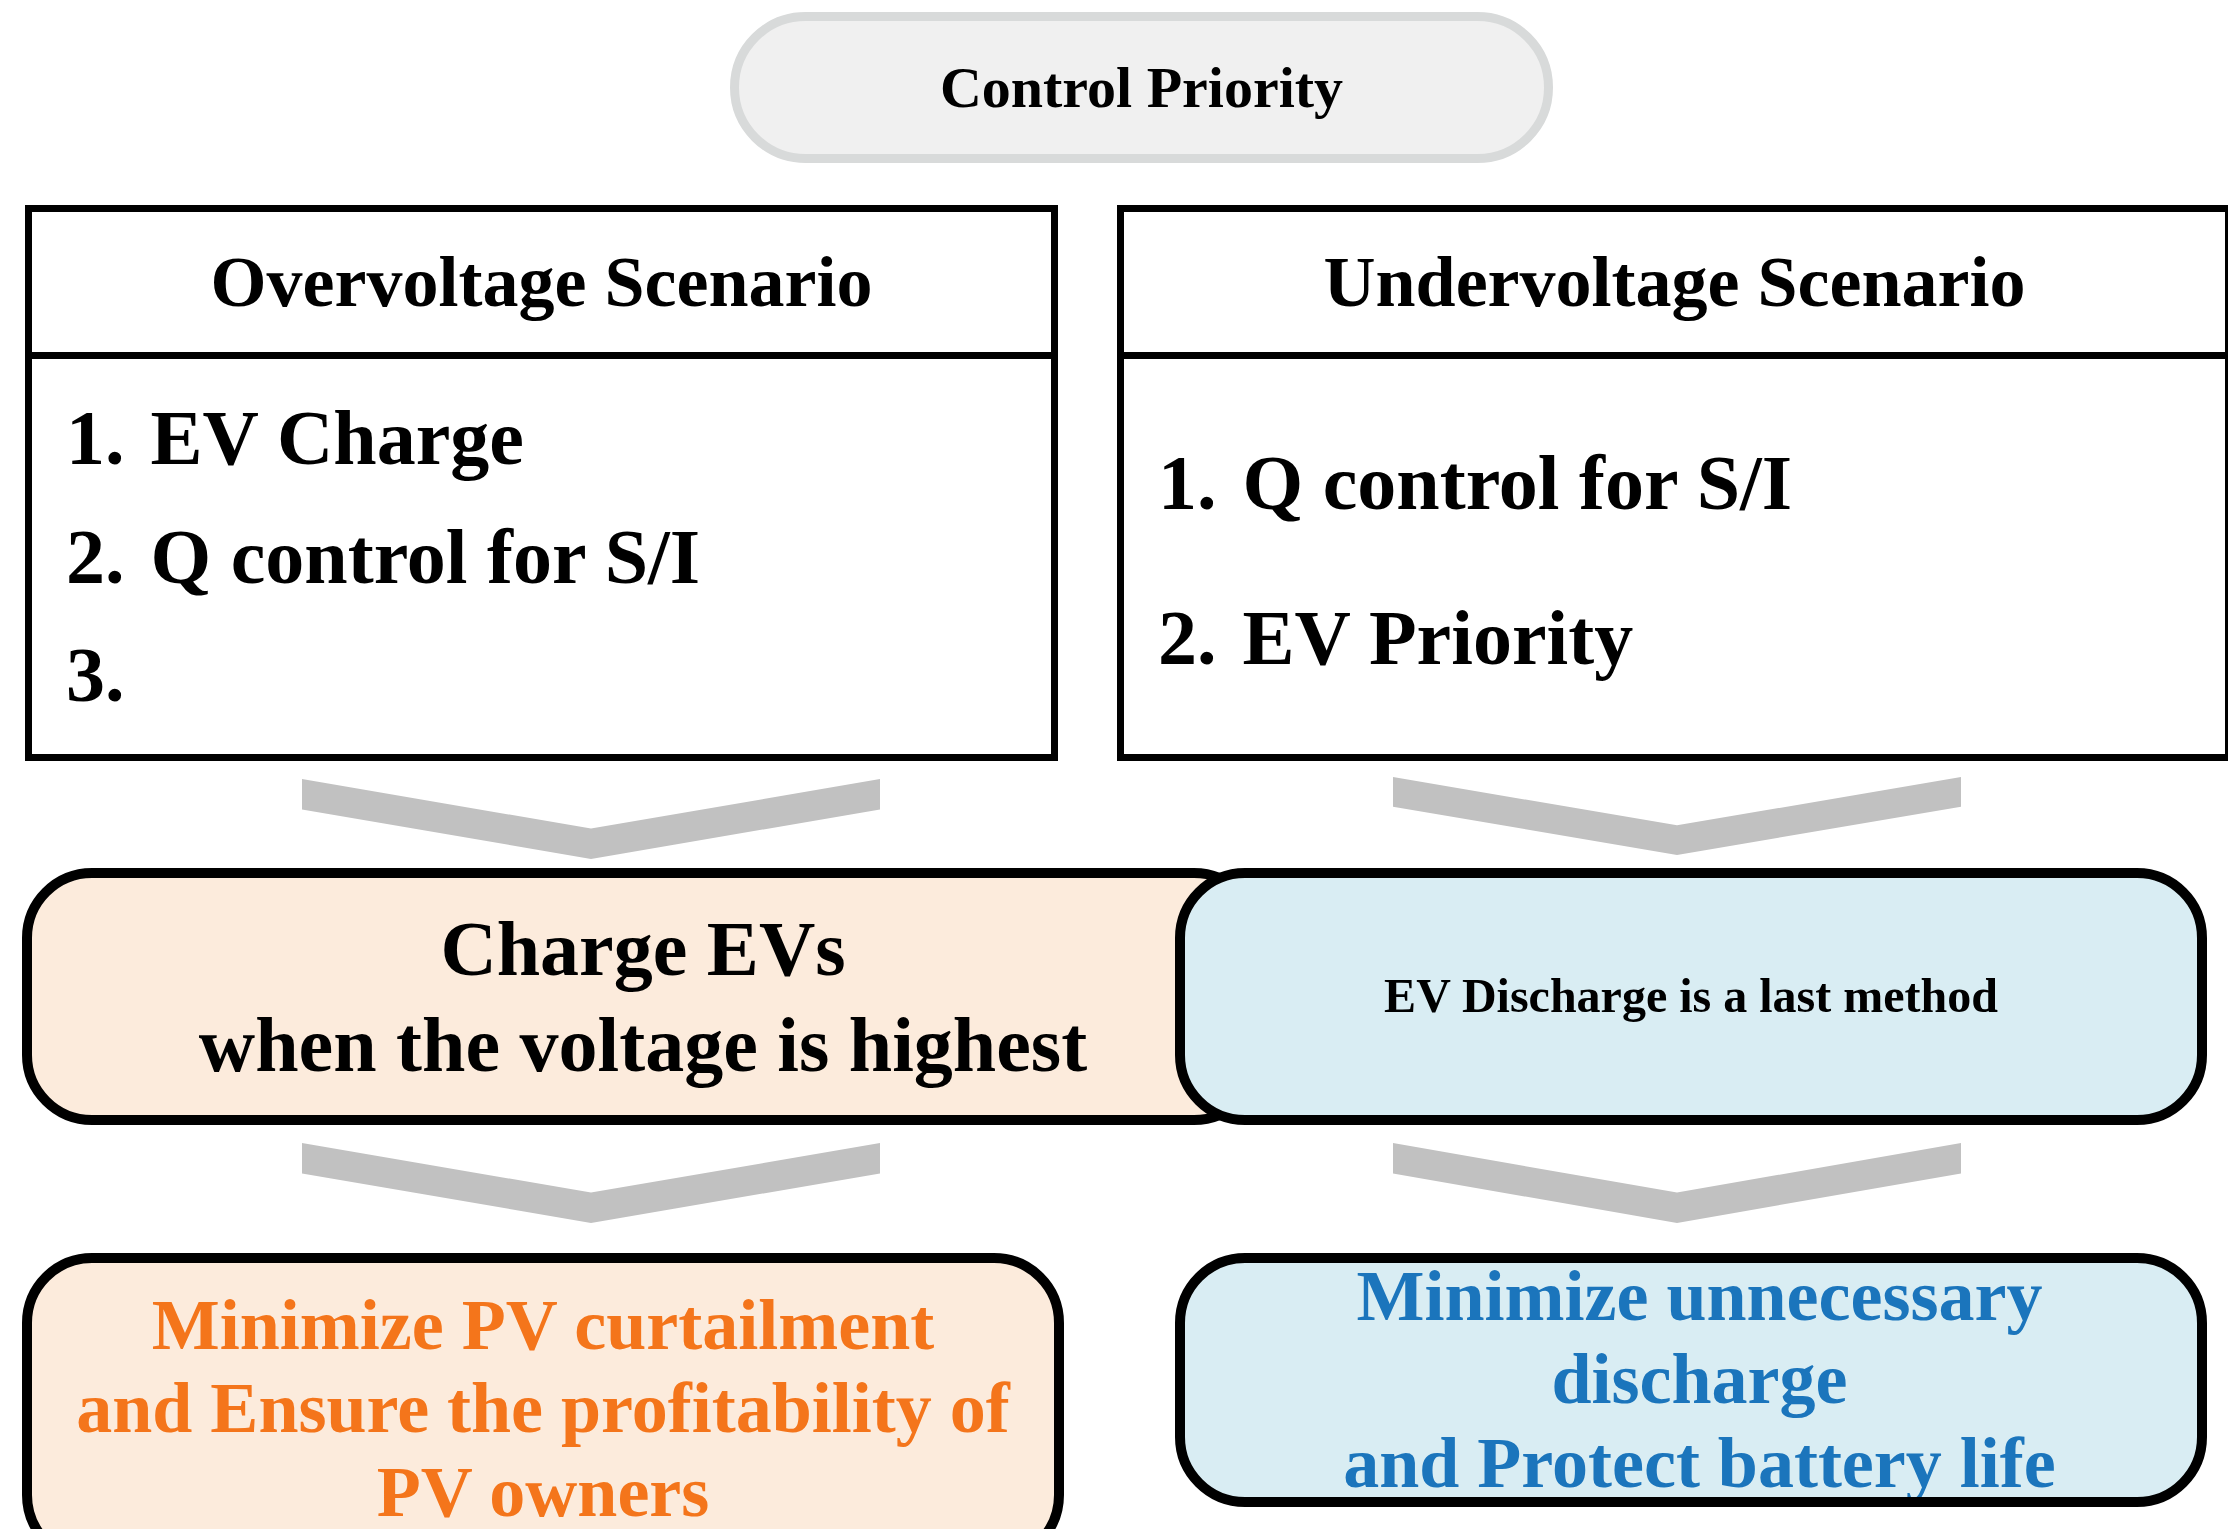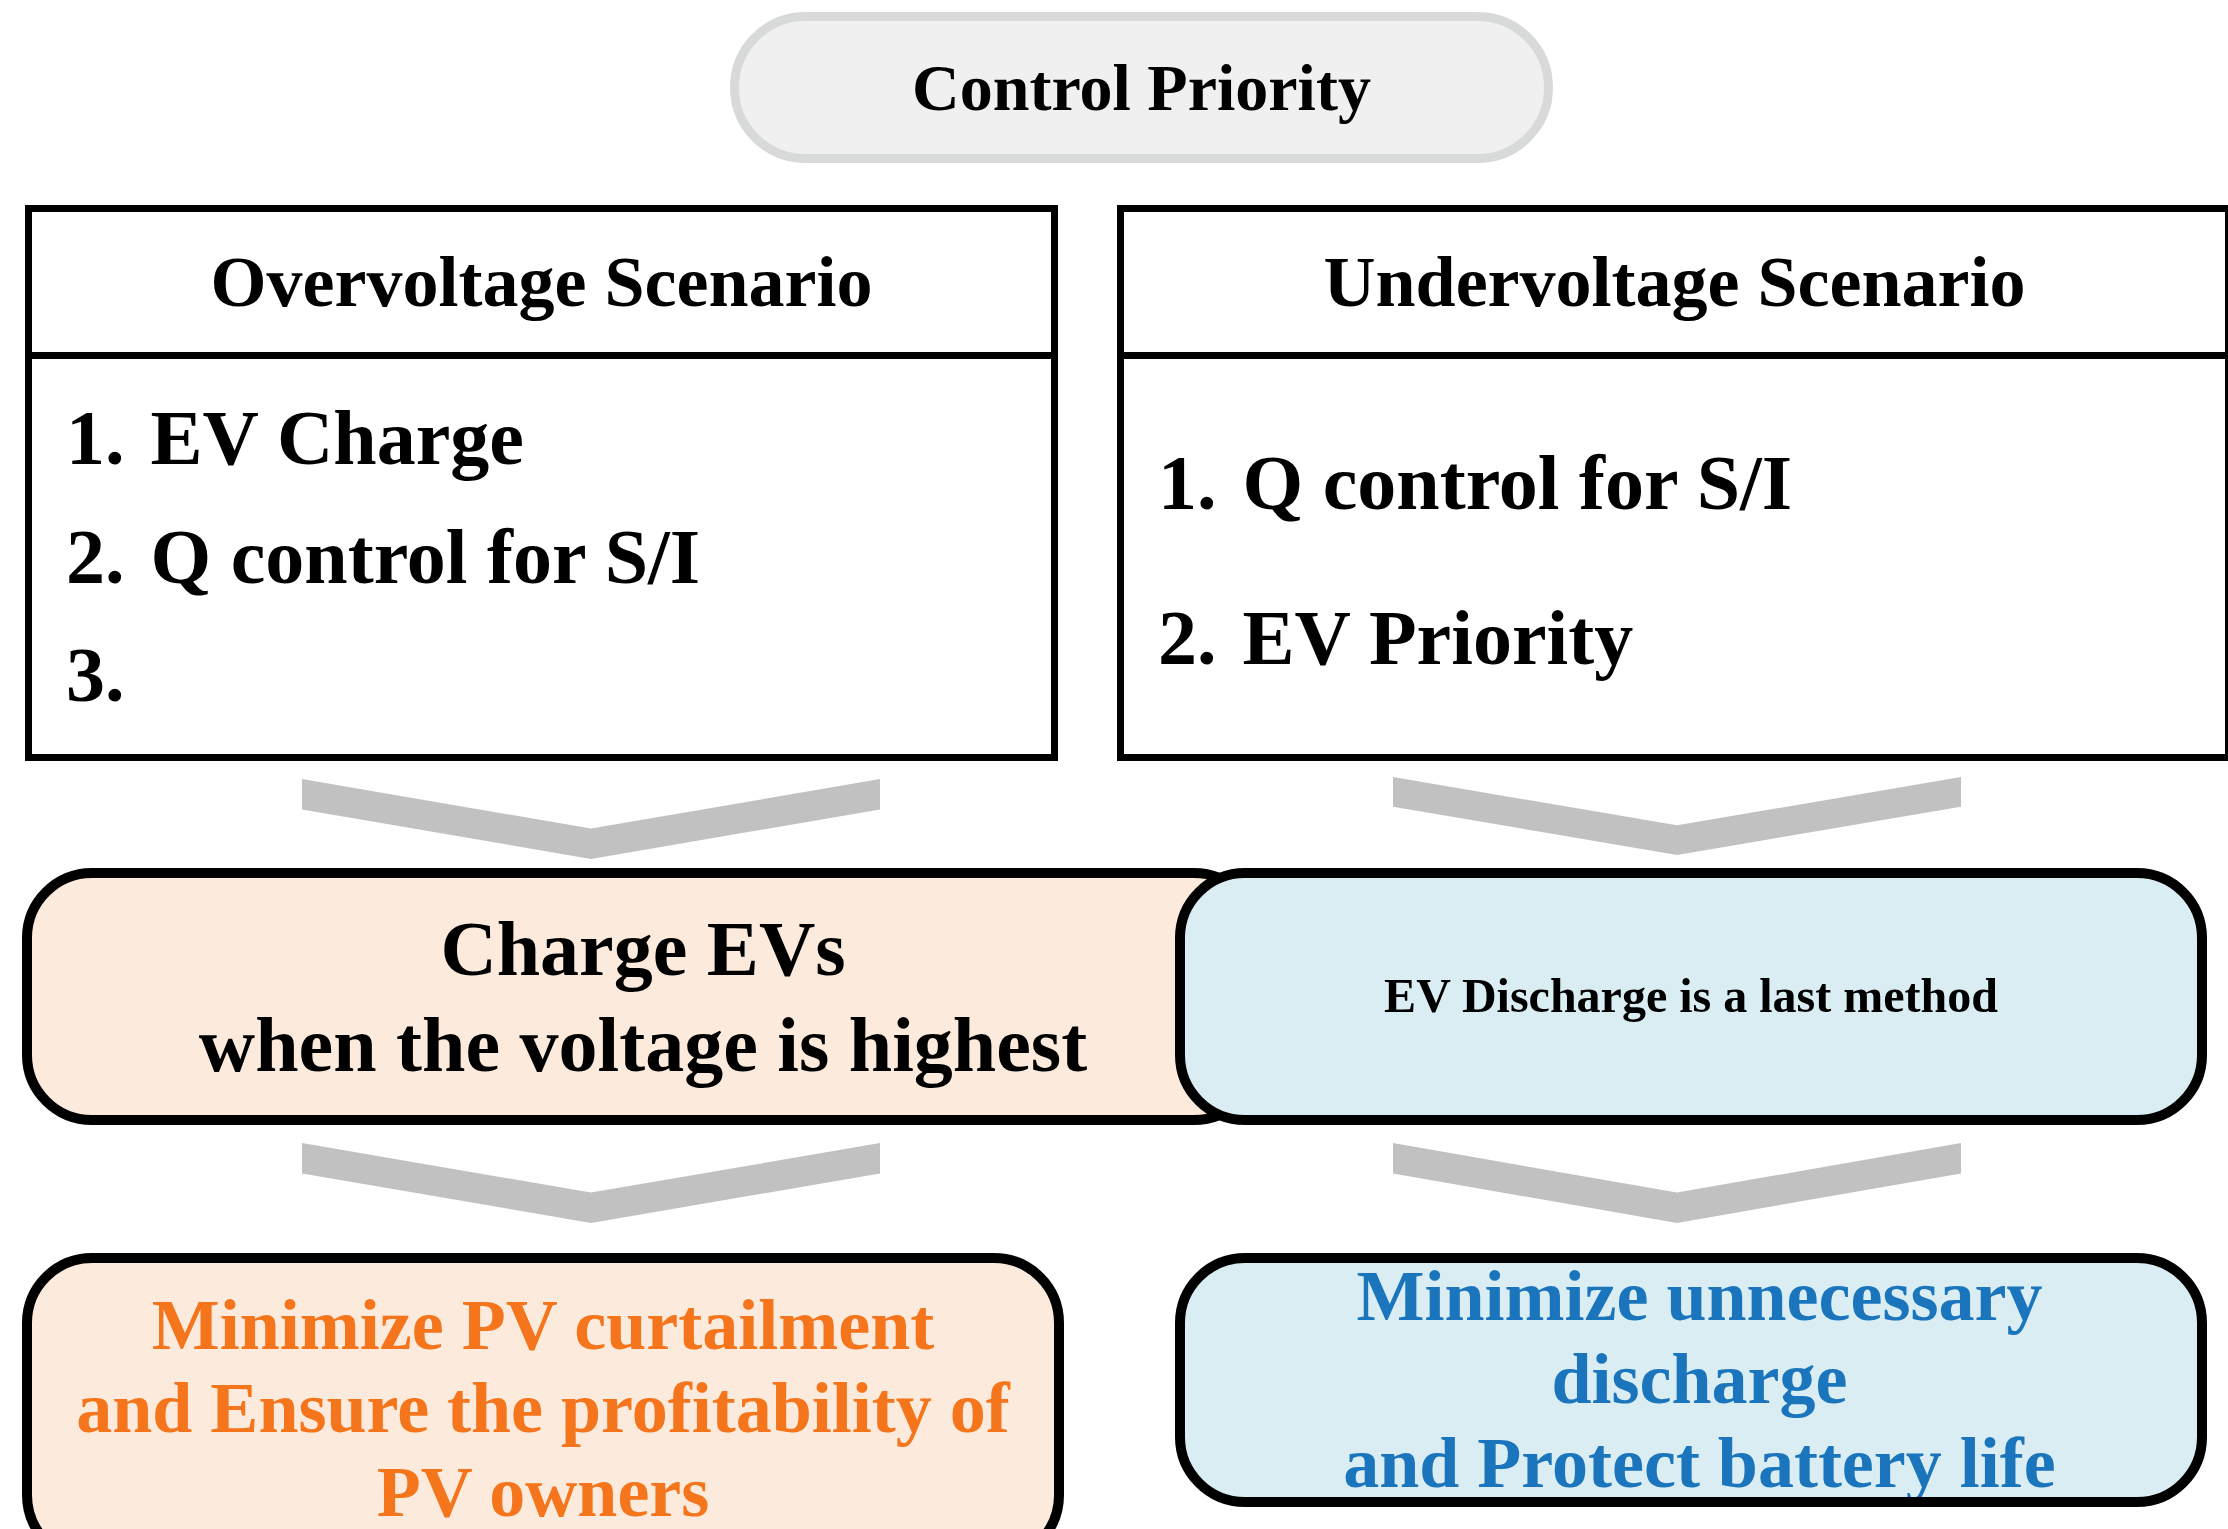--- a/index.html
+++ b/index.html
@@ -25,21 +25,21 @@
   }
 
   
   .title-pill{
     position:absolute;left:730px;top:12px;width:823px;height:151px;
     background:var(--title-fill);
     border:9px solid var(--title-border);
     border-radius:85px;
     box-sizing:border-box;
     display:flex;align-items:center;justify-content:center;
-    font-size:66px;
+    font-size:58px;
   }
 
   
   .scenario-box{
     position:absolute;top:205px;height:556px;
     background:#ffffff;
     border:7px solid var(--box-border);
     box-sizing:border-box;
     display:flex;flex-direction:column;
   }

